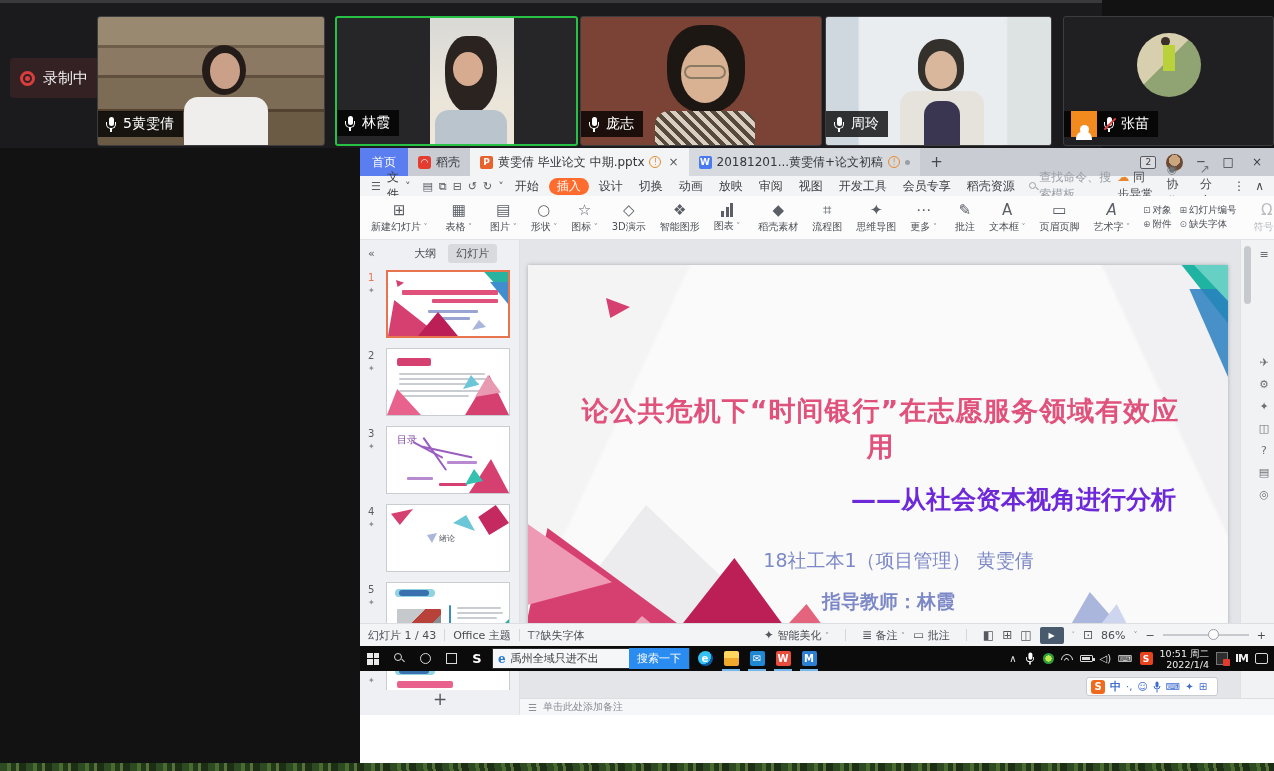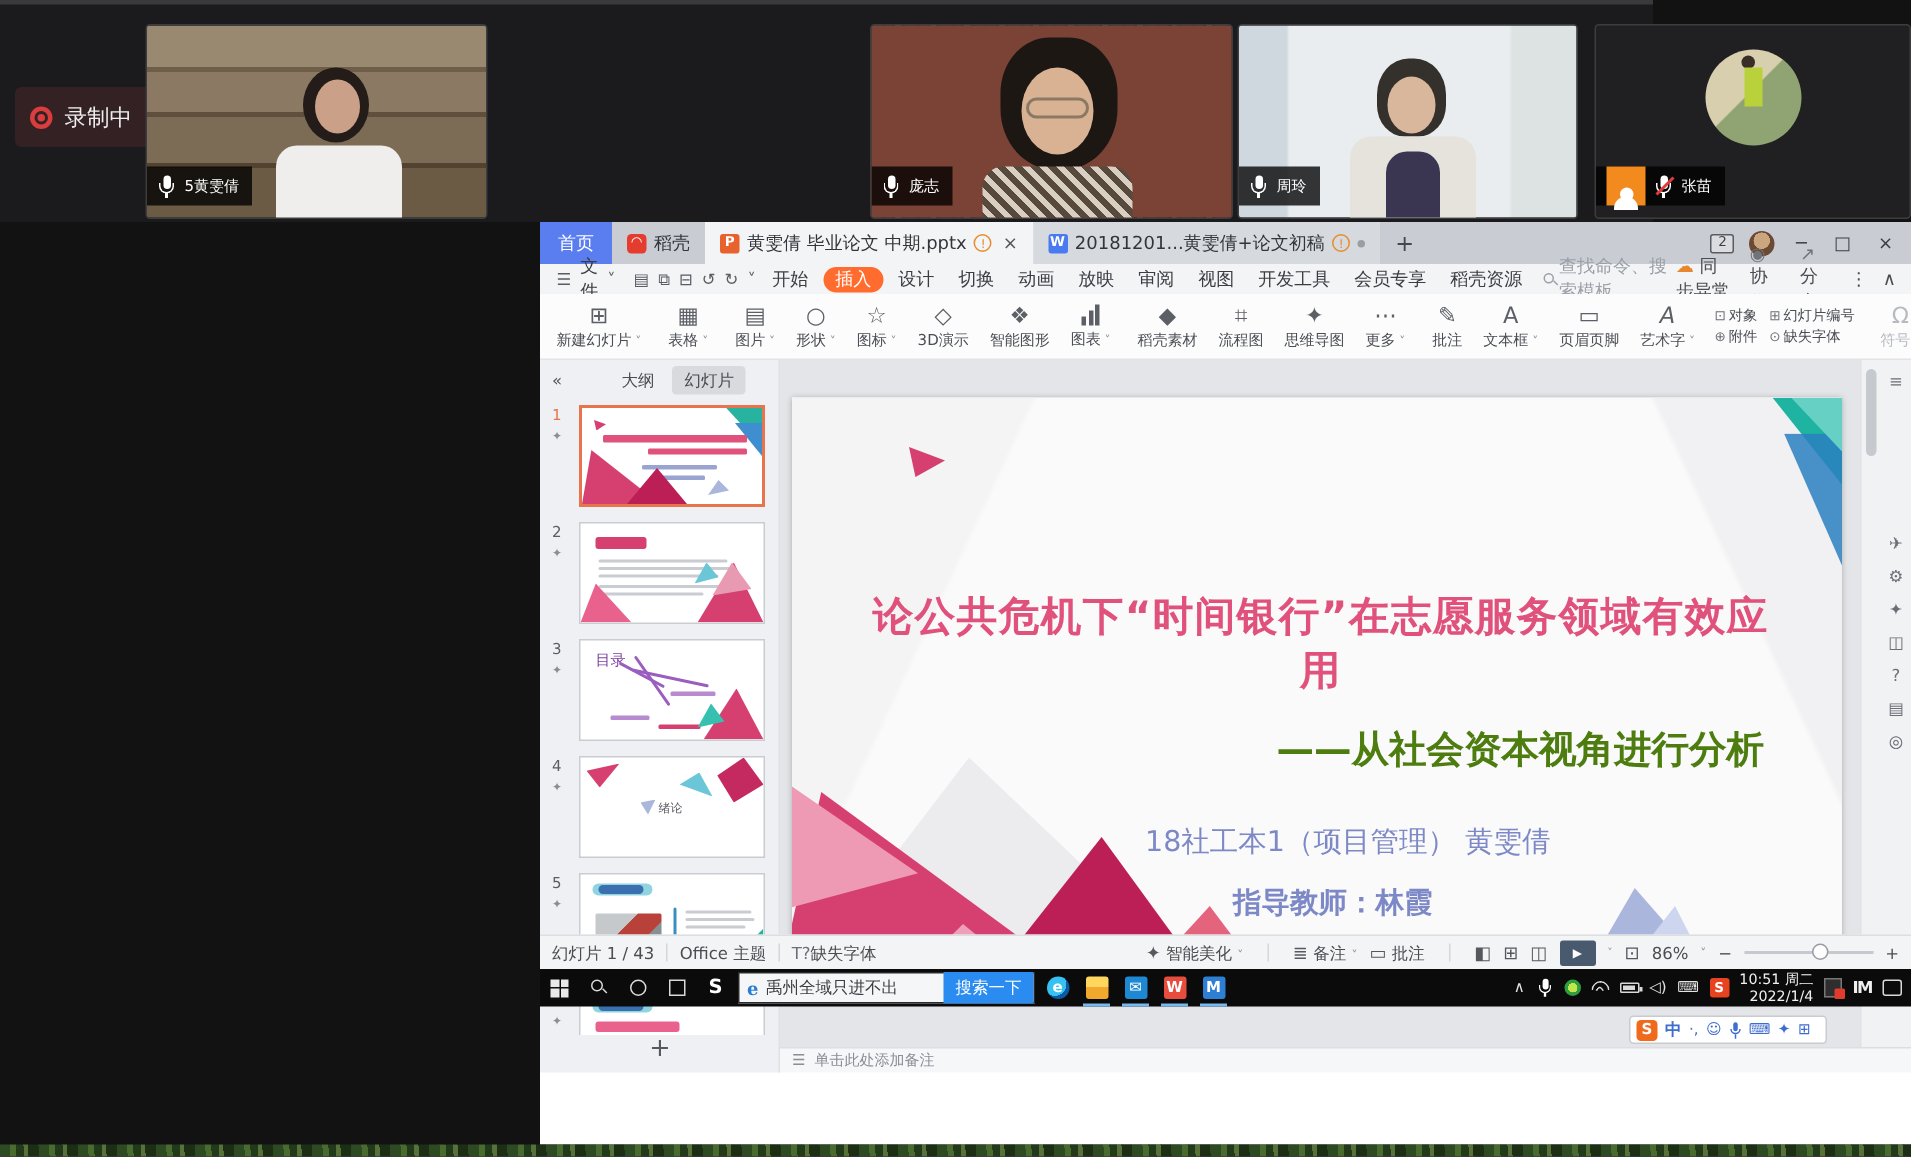--- a/index.html
+++ b/index.html
@@ -8,21 +8,21 @@
 
   
   #video-strip { position:absolute; left:0; top:0; width:1102px; height:148px; background:#1b1b1d; border-top:3px solid #3a3a3c; }
   .rec-pill { position:absolute; left:10px; top:55px; height:40px; width:98px; background:#332124; border-radius:4px; display:flex; align-items:center; gap:8px; padding:0 10px; }
   .rec-dot { width:15px; height:15px; border:3px solid #d93d3d; border-radius:50%; position:relative; }
   .rec-dot::after{ content:""; position:absolute; left:2px; top:2px; width:5px; height:5px; background:#d93d3d; border-radius:50%; }
   .rec-pill span { color:#eee; font-size:15px; }
   .tile { position:absolute; top:13px; height:130px; background:#222; border:1px solid #3d3d3f; border-radius:3px; overflow:hidden; }
   .tile.active { border:2px solid #27c245; }
   .badge { position:absolute; left:0px; bottom:8px; height:26px; background:rgba(0,0,0,.78); display:flex; align-items:center; gap:6px; padding:0 9px 0 7px; }
-  .badge span { color:#fff; font-size:10px; }
+  .badge span { color:#fff; font-size:14px; }
   .micico { width:12px; height:17px; position:relative; display:inline-block; }
   .micico i { position:absolute; left:3.5px; top:1px; width:5px; height:9px; background:#fff; border-radius:3px; }
   .micico u { position:absolute; left:1px; top:6px; width:10px; height:7px; border:1.5px solid #fff; border-top:none; border-radius:0 0 6px 6px; }
   .micico s { position:absolute; left:5px; top:12px; width:1.5px; height:4px; background:#fff; }
   .micico.muted::after { content:""; position:absolute; left:-1px; top:7px; width:16px; height:2px; background:#e23b3b; transform:rotate(-45deg); }
   .person-badge { width:26px; height:26px; background:#f28a1e; display:flex; align-items:flex-end; justify-content:center; overflow:hidden; margin-left:-9px; }
   .person-badge i { width:9px; height:9px; background:#fff; border-radius:50%; position:relative; top:-3px; }
   .person-badge::after { content:""; position:absolute; width:16px; height:9px; background:#fff; border-radius:8px 8px 0 0; bottom:-3px; }
   
   .cam-room { background: linear-gradient(180deg,#a4937c 0,#96846c 22%,#7d6b55 23%,#8d7b64 45%,#6e5c47 46%,#7b english6852 70%,#5a4936 71%,#4c3c2c 100%); }
@@ -102,21 +102,21 @@
   .thumb.sel { border:2px solid #e8744d; }
   .tri { position:absolute; }
   .bar { position:absolute; border-radius:1px; }
   .addslide { position:absolute; left:0; width:160px; bottom:6px; text-align:center; font-size:17px; color:#55585e; }
 
   #canvas { position:absolute; left:160px; top:0; width:720px; height:458px; background:#e4e5e8; }
   #slide { position:absolute; left:8px; top:25px; width:700px; height:403px; background:#fbfbfb; box-shadow:0 0 4px rgba(0,0,0,.25); overflow:hidden; }
   .poly { position:absolute; }
   .slide-text { position:absolute; left:45px; right:40px; top:128px; }
   .st1 { text-align:center; font-size:27px; font-weight:bold; color:#e0517c; letter-spacing:1px; }
-  .st2 { text-align:right; font-size:25px; font-weight:bold; color:#4d7c0f; margin-top:18px; padding-right:12px; }
+  .st2 { text-align:right; font-size:25px; font-weight:bold; color:#6d28d9; margin-top:18px; padding-right:12px; }
   .ss1 { text-align:center; font-size:19px; font-weight:normal; color:#7d89c6; margin-top:32px; transform:translateX(18px); }
   .ss2 { text-align:center; font-size:19px; font-weight:bold; color:#7d89c6; margin-top:15px; transform:translateX(8px); }
   #cursor { position:absolute; left:530px; top:412px; width:11px; height:17px; }
   #sogou { position:absolute; left:566px; top:437px; width:132px; height:19px; background:#fff; border:1px solid #c8cbd0; border-radius:3px; display:flex; align-items:center; gap:5px; padding:0 4px; }
   .sg-logo { width:14px; height:14px; border-radius:3px; background:#f06a1e; color:#fff; font-size:10px; font-weight:bold; display:flex; align-items:center; justify-content:center; }
   #sogou b { color:#3f6cd0; font-size:11px; font-weight:bold; }
   #sogou i { color:#3f6cd0; font-size:10px; font-style:normal; }
 
   #right-strip { position:absolute; left:880px; top:0; width:34px; height:458px; background:#f1f2f4; border-left:1px solid #e0e1e4; }
   .vscroll { position:absolute; left:3px; top:6px; width:7px; height:58px; background:#c6c9ce; border-radius:4px; }
@@ -196,20 +196,34 @@
       <div class="badge">
         <span class="micico">
             <i></i>
             <u></u>
             <s></s>
           </span>
         <span>5黄雯倩</span>
       </div>
     </div>
 
+    <div class="tile cam-pillar active" style="left:335px;width:243px;">
+      <div class="pillar"></div>
+      <div class="head" style="left:108px;top:18px;width:52px;height:78px;background:#2a2320;border-radius:40% 40% 50% 50%;"></div>
+      <div class="head" style="left:116px;top:34px;width:30px;height:34px;background:#d6ab90;"></div>
+      <div class="torso" style="left:98px;top:92px;width:72px;height:38px;background:#b9c4cc;"></div>
+      <div class="badge">
+        <span class="micico">
+            <i></i>
+            <u></u>
+            <s></s>
+          </span>
+        <span>林霞</span>
+      </div>
+    </div>
 
     <div class="tile cam-books" style="left:580px;width:242px;">
       <div class="head" style="left:86px;top:8px;width:78px;height:88px;background:#1d1714;border-radius:42% 42% 46% 46%;"></div>
       <div class="head" style="left:100px;top:28px;width:48px;height:58px;background:#d9b294;"></div>
       <div style="position:absolute;left:103px;top:48px;width:42px;height:14px;border:2px solid #8a7a64;border-radius:7px;"></div>
       <div class="torso" style="left:74px;top:94px;width:100px;height:36px;background:repeating-linear-gradient(45deg,#574a3c 0 4px,#d8cfc2 4px 8px);"></div>
       <div class="badge">
         <span class="micico">
             <i></i>
             <u></u>

